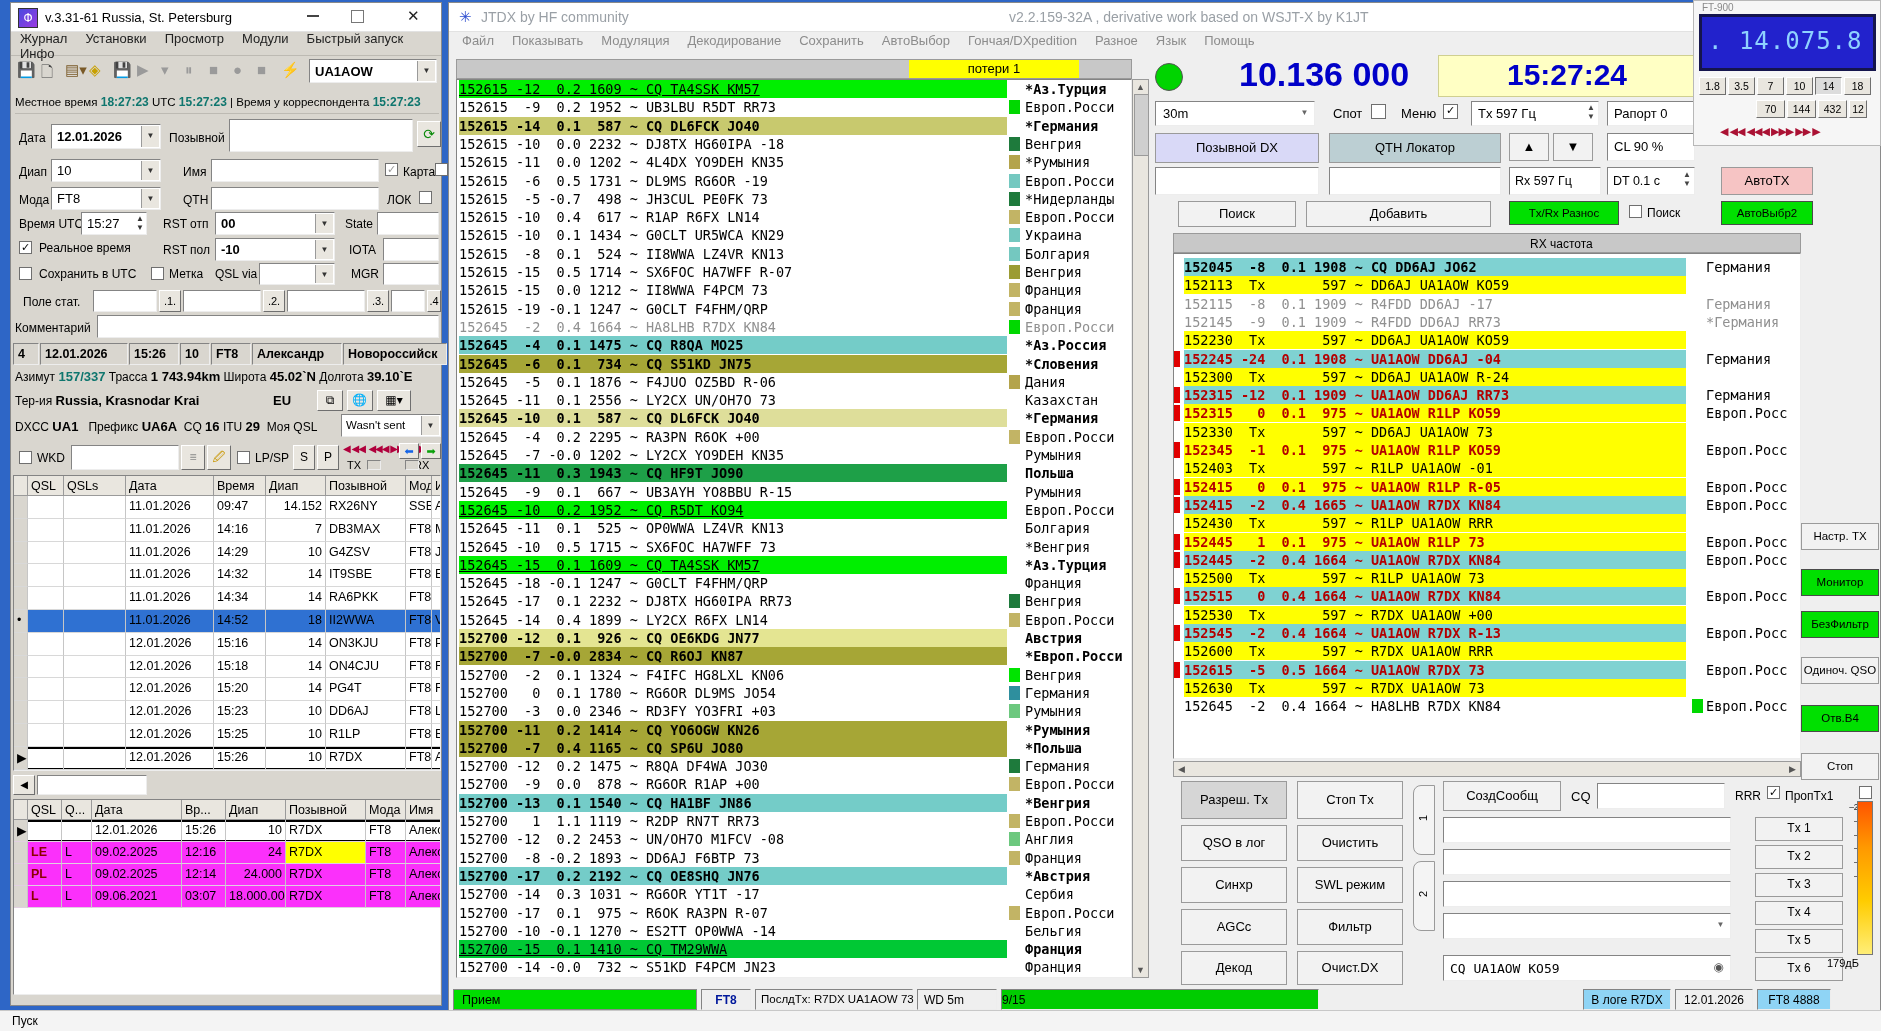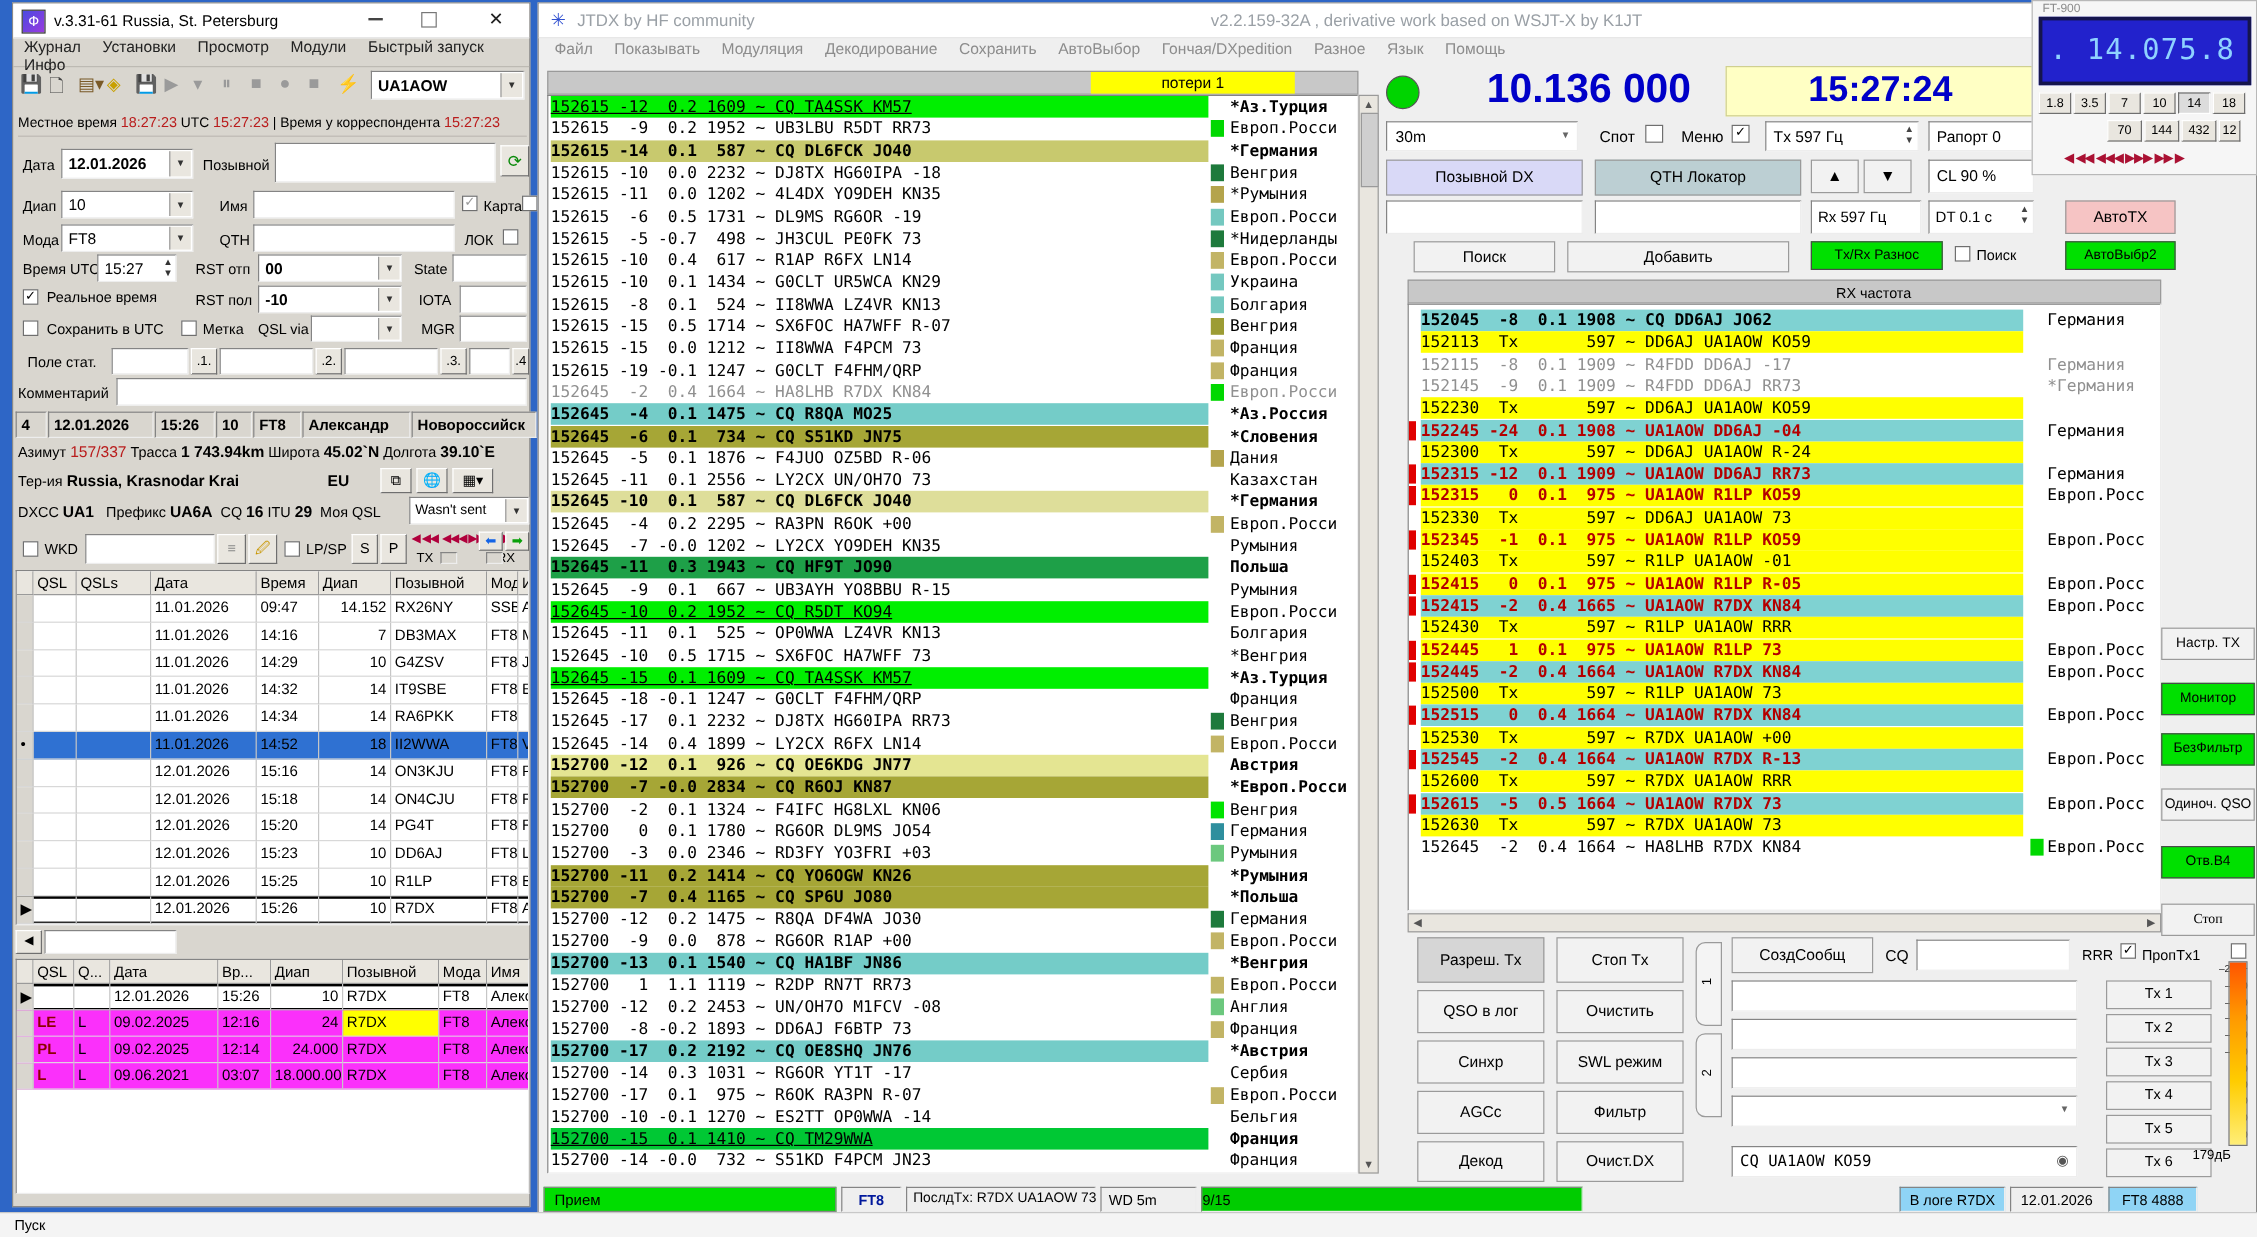--- a/index.html
+++ b/index.html
@@ -13,21 +13,21 @@
   .btn3d{background:#e9e6df;border-top:1px solid #fff;border-left:1px solid #fff;
         border-bottom:1px solid #6f6f6f;border-right:1px solid #6f6f6f;box-sizing:border-box;
         text-align:center;}
   .fbtn{background:#f2f2f2;border:1px solid #9a9a9a;box-sizing:border-box;text-align:center;
         font-size:13px;line-height:1.1;display:flex;align-items:center;justify-content:center;}
   .combo .ar{position:absolute;right:1px;top:1px;bottom:1px;width:17px;background:#e9e6df;
         border-left:1px solid #9a9a9a;text-align:center;font-size:8px;line-height:20px;color:#333;}
   .cb{width:13px;height:13px;background:#fff;border:1px solid #6f6f6f;box-sizing:border-box;
       font-size:11px;line-height:11px;text-align:center;}
   .lbl{white-space:nowrap;}
-  .bnavy{color:#b91c1c;font-weight:normal;}
+  .bnavy{color:#0f766e;font-weight:bold;}
   .mono{font-family:"DejaVu Sans Mono","Liberation Mono",monospace;}
   .mrow{position:relative;height:18.3px;line-height:18.3px;font-size:13.5px;white-space:pre;}
   .mrow .ln{position:absolute;left:2px;top:0;width:548px;height:18px;}
   .chip{position:absolute;width:11px;height:14px;top:2px;}
   .cty{position:absolute;left:568px;top:0;white-space:nowrap;}
   .bgreen{background:#00ef00;text-decoration:underline;}
   .green{background:#00c834;text-decoration:underline;}
   .khaki{background:#c8c96e;font-weight:bold;}
   .khaki2{background:#dede9a;font-weight:bold;}
   .olive{background:#a6a636;font-weight:bold;}
@@ -584,21 +584,21 @@
     <div class="a" style="left:4px;top:2px;font-size:9px;color:#555;">◀</div>
     <div class="a" style="right:4px;top:2px;font-size:9px;color:#555;">▶</div>
   </div>
 
   <div id="sidebtns">
       <div class="sidebtn fbtn" style="top: 520px;">Настр. TX</div>
       <div class="sidebtn fbtn greenbtn" style="top: 566px;">Монитор</div>
       <div class="sidebtn fbtn greenbtn" style="top: 608px;">БезФильтр</div>
       <div class="sidebtn fbtn" style="top: 654px;">Одиноч. QSO</div>
       <div class="sidebtn fbtn greenbtn" style="top: 702px;">Отв.В4</div>
-      <div class="sidebtn fbtn" style="top: 750px; font-family: Liberation Serif, serif;">Стоп</div>
+      <div class="sidebtn fbtn" style="top: 750px;">Стоп</div>
     </div>
 
   <div class="a fbtn" style="left:732px;top:778px;width:106px;height:38px;background:#d6d6d6;">Разреш. Tx</div>
   <div class="a fbtn" style="left:848px;top:778px;width:106px;height:38px;">Стоп Tx</div>
   <div class="a fbtn" style="left:732px;top:822px;width:106px;height:36px;text-align:right;">QSO в лог</div>
   <div class="a fbtn" style="left:848px;top:822px;width:106px;height:36px;">Очистить</div>
   <div class="a fbtn" style="left:732px;top:864px;width:106px;height:36px;">Синхр</div>
   <div class="a fbtn" style="left:848px;top:864px;width:106px;height:36px;">SWL режим</div>
   <div class="a fbtn" style="left:732px;top:906px;width:106px;height:36px;">AGCc</div>
   <div class="a fbtn" style="left:848px;top:906px;width:106px;height:36px;">Фильтр</div>

